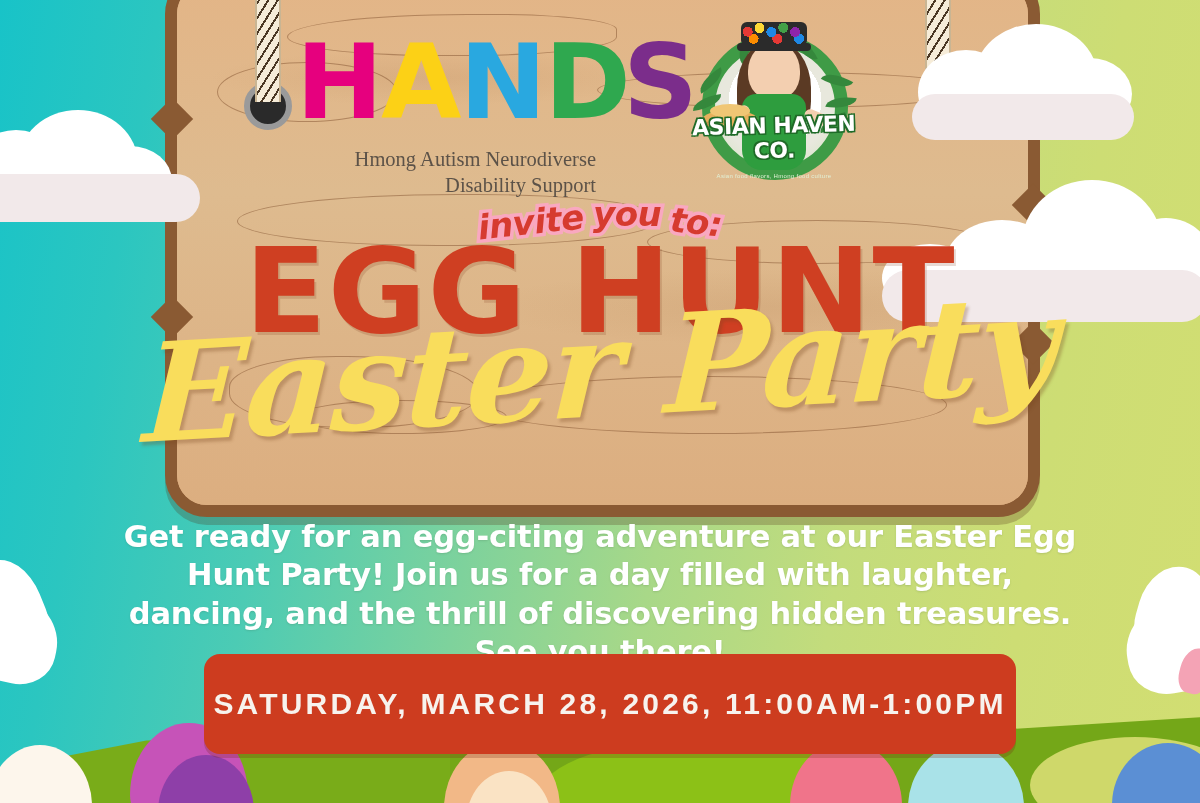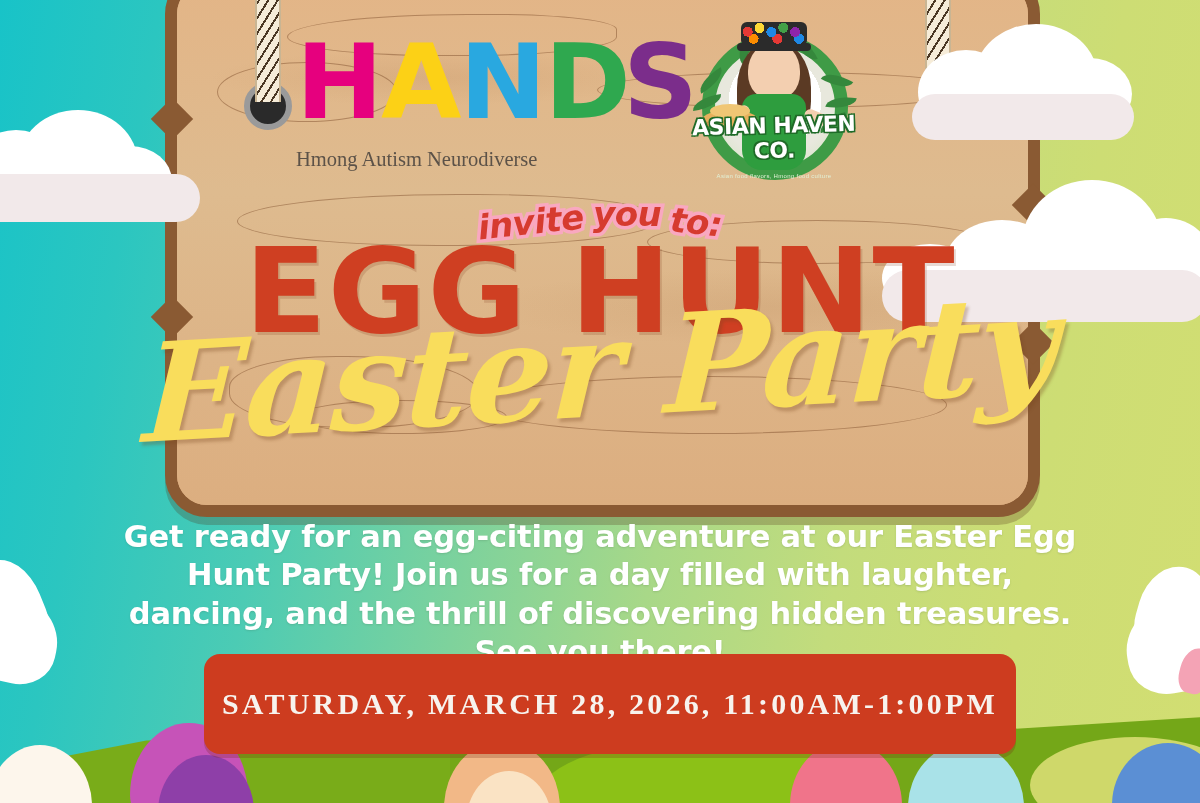--- a/index.html
+++ b/index.html
@@ -62,21 +62,21 @@
   }
   
   #hands-logo { position:absolute; left:296px; top:38px; width:300px; z-index:8; }
   .hands-letters {
     display:flex; align-items:flex-start; height:96px; gap:2px;
     font-family:"DejaVu Sans", sans-serif;
   }
   .hl { font-weight:bold; font-size:104px; line-height:.86; letter-spacing:-4px; }
   .h-letter{ position:relative; }
   .hands-sub {
-    margin-top:12px; text-align:left; color:#5c5248;
+    margin-top:12px; text-align:right; color:#5c5248;
     font-family:"Liberation Serif", serif; font-size:20.5px; line-height:1.28;
   }
   
   #ahc-logo {
     position:absolute; left:688px; top:12px; width:172px; height:175px; z-index:8;
   }
   .ahc-ring {
     position:absolute; left:14px; top:22px; width:146px; height:146px;
     border-radius:50%; border:13px solid #3f9b46;
     background:radial-gradient(circle at 50% 45%, #ffffff 0 52%, #e8e8dd 52% 62%, #cfe3bd 100%);
@@ -187,21 +187,21 @@
     text-shadow:0 1px 2px rgba(60,90,60,.18);
   }
   
   #date-banner {
     position:absolute; left:204px; top:654px; width:812px; height:100px;
     background:#cd3c1f; border-radius:16px; z-index:9;
     display:flex; flex-direction:column; align-items:center; justify-content:center;
     box-shadow:0 4px 0 rgba(120,40,20,.25);
   }
   #date-main {
-    color:#f7f3ee; font-family:Liberation Serif, serif;
+    color:#f7f3ee; font-family:Liberation Sans, sans-serif;
     font-weight:bold; font-size:30px; letter-spacing:3.2px;
   }
   #date-sub {
     margin-top:9px; color:#f7f3ee;
     font-family:"DejaVu Sans", sans-serif;
     font-style:italic; font-weight:bold; font-size:18px; letter-spacing:.3px;
   }
   
   .hill { position:absolute; border-radius:50%; }
   #ground-left {
@@ -275,20 +275,21 @@
   <div id="hands-logo">
     <div class="hands-letters">
       <span class="hl h-letter" style="color:#e6007e;">H</span>
       <span class="hl h-letter" style="color:#fcd116;">A</span>
       <span class="hl h-letter" style="color:#29a8e0;">N</span>
       <span class="hl h-letter" style="color:#2fa84f;">D</span>
       <span class="hl h-letter" style="color:#7b2d8b; margin-left:-6px;">S</span>
     </div>
     <div class="hands-sub">
       <div>Hmong Autism Neurodiverse</div>
+      <div>Disability Support</div>
     </div>
   </div>
 
   <div id="ahc-logo">
     <div class="ahc-ring"></div>
     <div class="leaf" style="left:8px;  top:62px;  transform:rotate(-30deg);"></div>
     <div class="leaf" style="left:4px;  top:84px;  transform:rotate(-8deg);"></div>
     <div class="leaf" style="left:12px; top:104px; transform:rotate(18deg);"></div>
     <div class="leaf" style="right:8px; top:62px;  transform:rotate(210deg);"></div>
     <div class="leaf" style="right:4px; top:84px;  transform:rotate(188deg);"></div>

